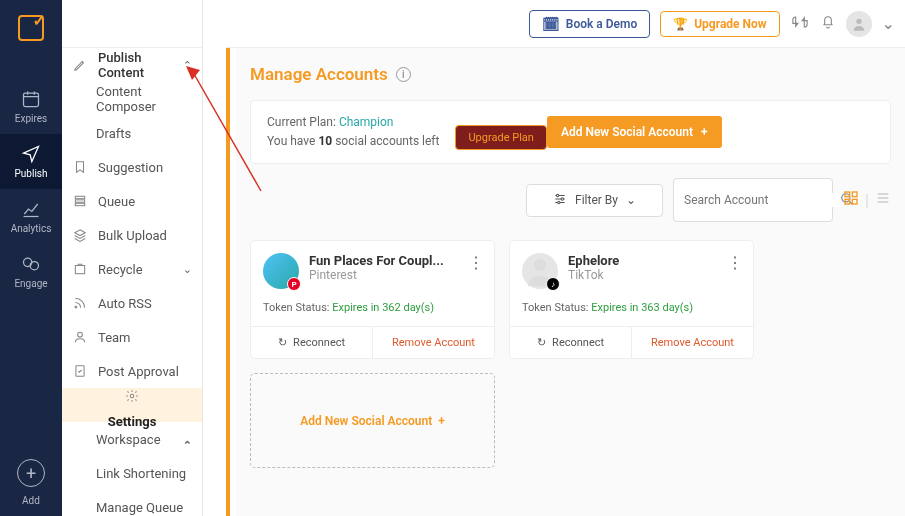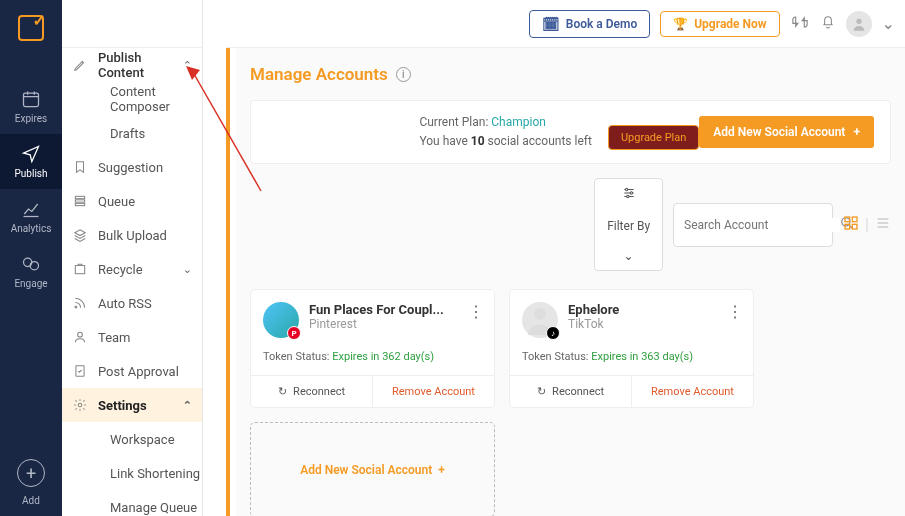--- a/index.html
+++ b/index.html
@@ -12,48 +12,48 @@
 .rail-item { width: 62px; padding: 10px 0; display: flex; flex-direction: column; align-items: center; color: #b0b6c5; font-size: 10px; gap: 4px; cursor: pointer; }
 .rail-item.active { background: #0d1833; color: #fff; }
 .rail-item .ricon { font-size: 20px; color: #b0b6c5; display:flex; align-items:center; justify-content:center; }
 .rail-item.active .ricon { color: #fff; }
 .rail-spacer { flex: 1; }
 .rail-add { width: 28px; height: 28px; border: 1.5px solid #b0b6c5; border-radius: 50%; display: flex; align-items: center; justify-content: center; color: #b0b6c5; font-size: 18px; margin-bottom: 4px;}
 
 .sidebar { position: absolute; left: 62px; top: 0; width: 141px; height: 516px; background: #fff; border-right: 1px solid #e5e5e5; overflow: hidden; }
 .sidebar-row { display: flex; align-items: center; height: 34px; padding: 0 10px; color: #555; font-size: 13px; cursor: pointer; gap: 10px; }
 .sidebar-row.section { color: #333; font-weight: 500; }
-.sidebar-row.active { background: #fff2df; font-weight: 700; color: #222; }
+.sidebar-row.active { background: #fff2df; font-weight: 700; color: #222; flex-direction: column; }
 .sidebar-row .chev { margin-left: auto; font-size: 11px; color: #666; }
-.sidebar-sub { padding-left: 48px; height: 34px; display: flex; align-items: center; font-size: 13px; color: #555; cursor: pointer; }
+.sidebar-sub { padding-left: 34px; height: 34px; display: flex; align-items: center; font-size: 13px; color: #555; cursor: pointer; }
 .sb-icon { width: 16px; height: 16px; display: flex; align-items: center; justify-content: center; color: #888; flex-shrink: 0; }
 
 .orange-bar { position: absolute; left: 226px; top: 48px; width: 4px; height: 468px; background: #f59a23; }
 
 .topbar { position: absolute; left: 226px; top: 0; right: 0; height: 48px; border-bottom: 1px solid #eee; display: flex; align-items: center; justify-content: flex-end; padding: 0 10px; gap: 10px; }
 .btn-demo { border: 1px solid #3d5a99; color: #3d5a99; background: #fff; padding: 5px 12px; border-radius: 4px; font-size: 12px; font-weight: 600; display: flex; align-items: center; gap: 6px; cursor: pointer;}
 .btn-upgrade { border: 1px solid #f59a23; color: #f59a23; background: #fff; padding: 5px 12px; border-radius: 4px; font-size: 12px; font-weight: 700; display: flex; align-items: center; gap: 6px; cursor: pointer;}
 .top-icons { display: flex; align-items: center; gap: 10px; color: #888; }
 .top-icons span { cursor: pointer; font-size: 16px; }
 .avatar-top { width: 26px; height: 26px; border-radius: 50%; background: #e5e5e5; display: flex; align-items: center; justify-content: center; color: #bbb; }
 .top-caret { color: #888; font-size: 10px; }
 
 .main { position: absolute; left: 236px; top: 48px; right: 0; bottom: 0; padding: 16px 14px 0 14px; background: #fafafa; overflow: hidden; }
 .page-title { color: #f59a23; font-size: 17px; font-weight: 600; display: flex; align-items: center; gap: 8px; margin-bottom: 16px; }
 .info-circle { width: 15px; height: 15px; border: 1px solid #999; border-radius: 50%; display: flex; align-items: center; justify-content: center; font-size: 10px; color: #999;}
 
-.plan-box { background: #fff; border: 1px solid #eee; border-radius: 4px; padding: 12px 16px; display: flex; align-items: center; justify-content: flex-end; margin-bottom: 14px;}
+.plan-box { background: #fff; border: 1px solid #eee; border-radius: 4px; padding: 12px 16px; display: flex; align-items: center; justify-content: flex-start; margin-bottom: 14px;}
 .plan-left { font-size: 12px; color: #666; line-height: 1.6; }
 .plan-left .name { color: #29a8a8; }
 .plan-left b { color: #333; }
 .btn-upg-plan { border: 1px solid #f59a23; color: #f59a23; background: #7f1d1d; padding: 5px 12px; border-radius: 4px; font-size: 11px; cursor: pointer; margin-top: 11px; }
 .btn-add-social { background: #f59a23; color: #fff; border: none; padding: 9px 14px; border-radius: 3px; font-size: 12px; font-weight: 600; display: flex; align-items: center; gap: 8px; cursor: pointer;}
 
 .toolbar { display: flex; align-items: center; justify-content: flex-end; gap: 10px; margin-bottom: 18px;}
-.filter-btn { border: 1px solid #ddd; background: #fff; padding: 7px 12px; border-radius: 4px; font-size: 12px; color: #555; display: flex; align-items: center; gap: 16px; cursor: pointer; flex-direction: column;}
+.filter-btn { border: 1px solid #ddd; background: #fff; padding: 7px 26px; border-radius: 4px; font-size: 12px; color: #555; display: flex; align-items: center; gap: 8px; cursor: pointer;}
 .search-wrap { border: 1px solid #ddd; background: #fff; border-radius: 4px; display: flex; align-items: center; padding: 0 10px; width: 160px; height: 44px;}
 .search-wrap input { border: none; outline: none; flex: 1; font-size: 12px; color: #666; }
 .view-toggle { display: flex; align-items: center; gap: 6px; color: #ccc; font-size: 16px;}
 .view-toggle .grid-v { color: #f59a23; }
 
 .cards { display: flex; gap: 14px; flex-wrap: wrap; }
 .card { width: 245px; background: #fff; border: 1px solid #eee; border-radius: 5px; }
 .card-head { padding: 12px 12px 8px 12px; display: flex; align-items: flex-start; gap: 10px; position: relative;}
 .acct-avatar { width: 36px; height: 36px; border-radius: 50%; background: #e5e5e5; position: relative; flex-shrink: 0; overflow: visible;}
 .acct-avatar.pin { background: linear-gradient(135deg,#4fc3f7,#29a8a8); }

